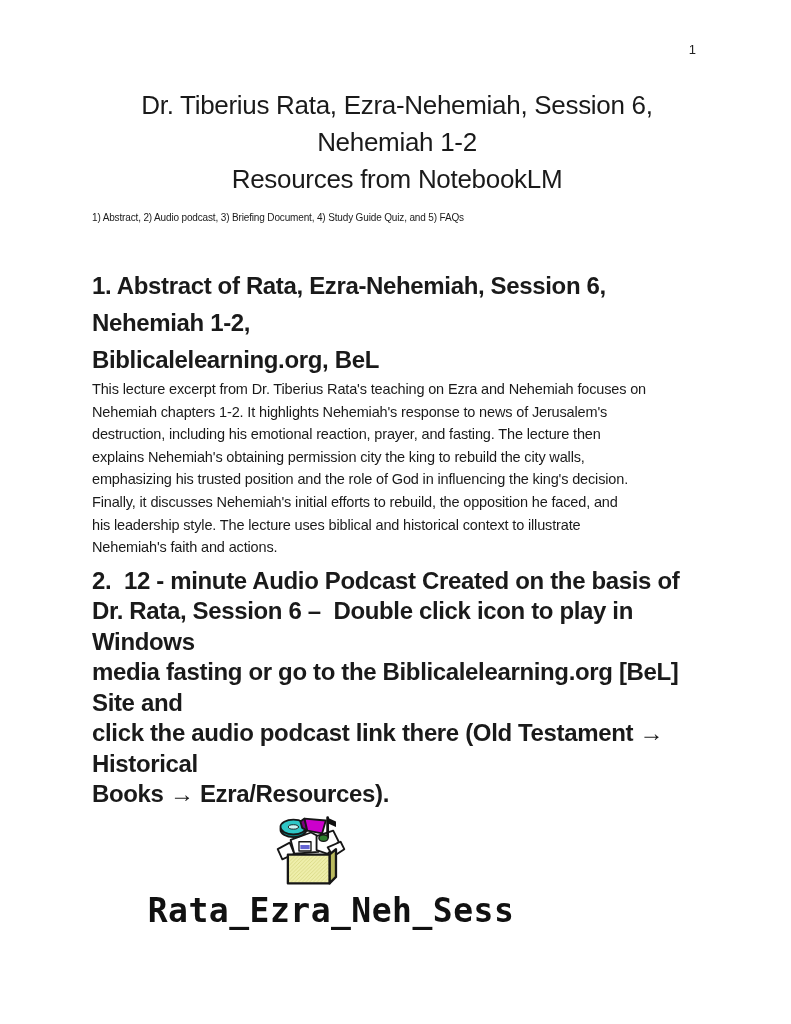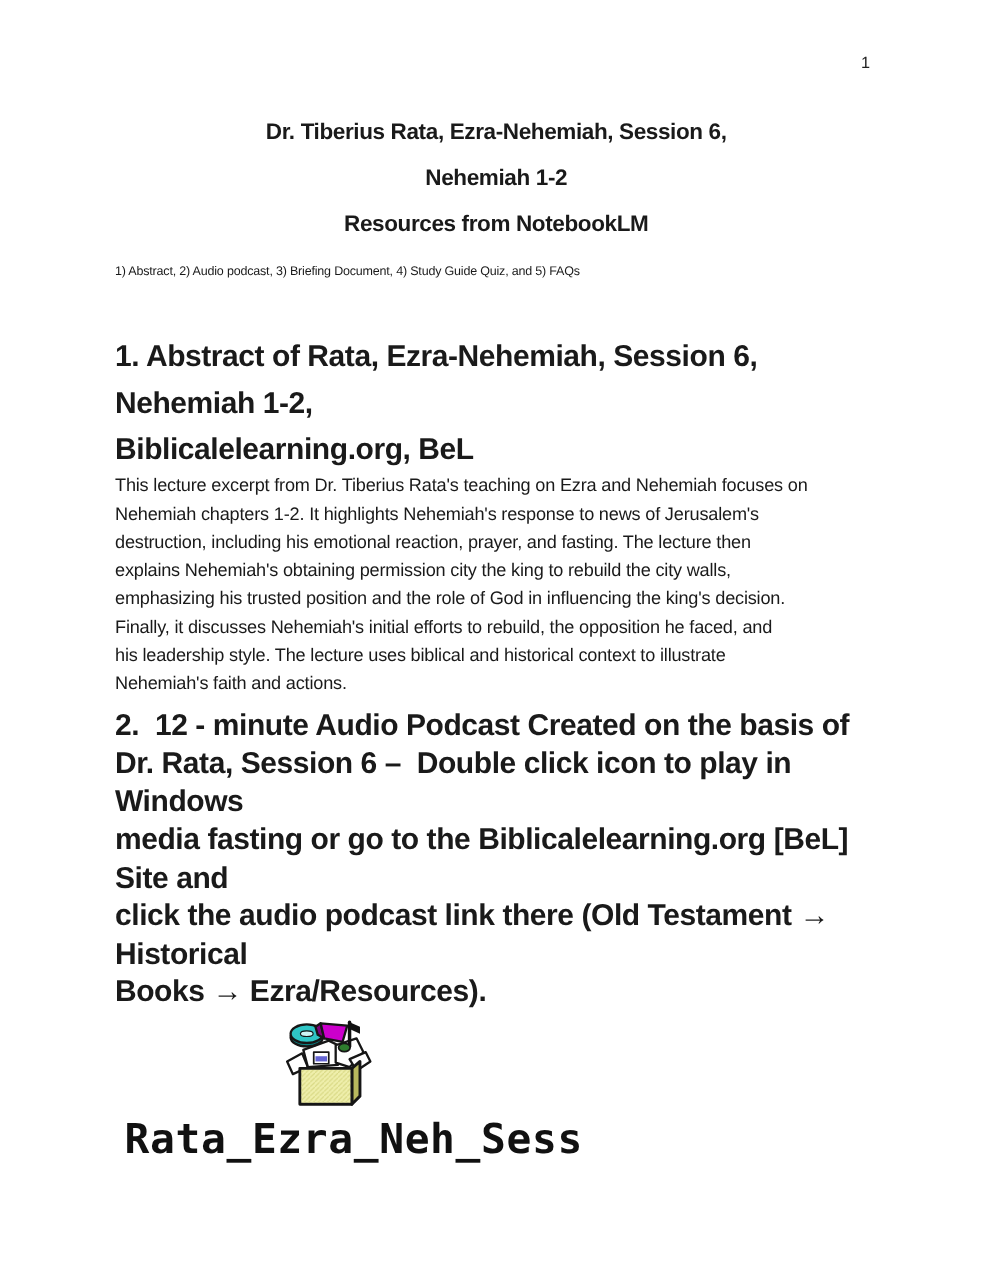--- a/index.html
+++ b/index.html
@@ -18,22 +18,22 @@
   .b { font-weight: 400; }
 
   .page-number {
     position: absolute;
     top: 42px;
     right: 95px;
     font-size: 13px;
     color: #222;
   }
   .title {
-    font-weight: 700;
-    font-size: 18px;
+    font-weight: 400;
+    font-size: 26px;
     line-height: 37px;
     letter-spacing: -0.3px;
     text-align: center;
   }
   .subtitle {
     margin-top: 9px;
     font-size: 10px;
     letter-spacing: -0.15px;
     line-height: 21px;
   }
@@ -47,20 +47,21 @@
   .body-par {
     margin-top: 0;
     font-size: 14.5px;
     letter-spacing: -0.15px;
     line-height: 22.6px;
   }
   .audio-object {
     margin-top: 2px;
     width: 382px;
     text-align: center;
+    margin-left: 48px;
   }
   .media-icon {
     display: block;
     margin: 0 0 5px 134px;
   }
   .filename {
     font-family: "DejaVu Sans Mono", monospace;
     font-weight: 700;
     font-size: 33px;
     line-height: 31px;

